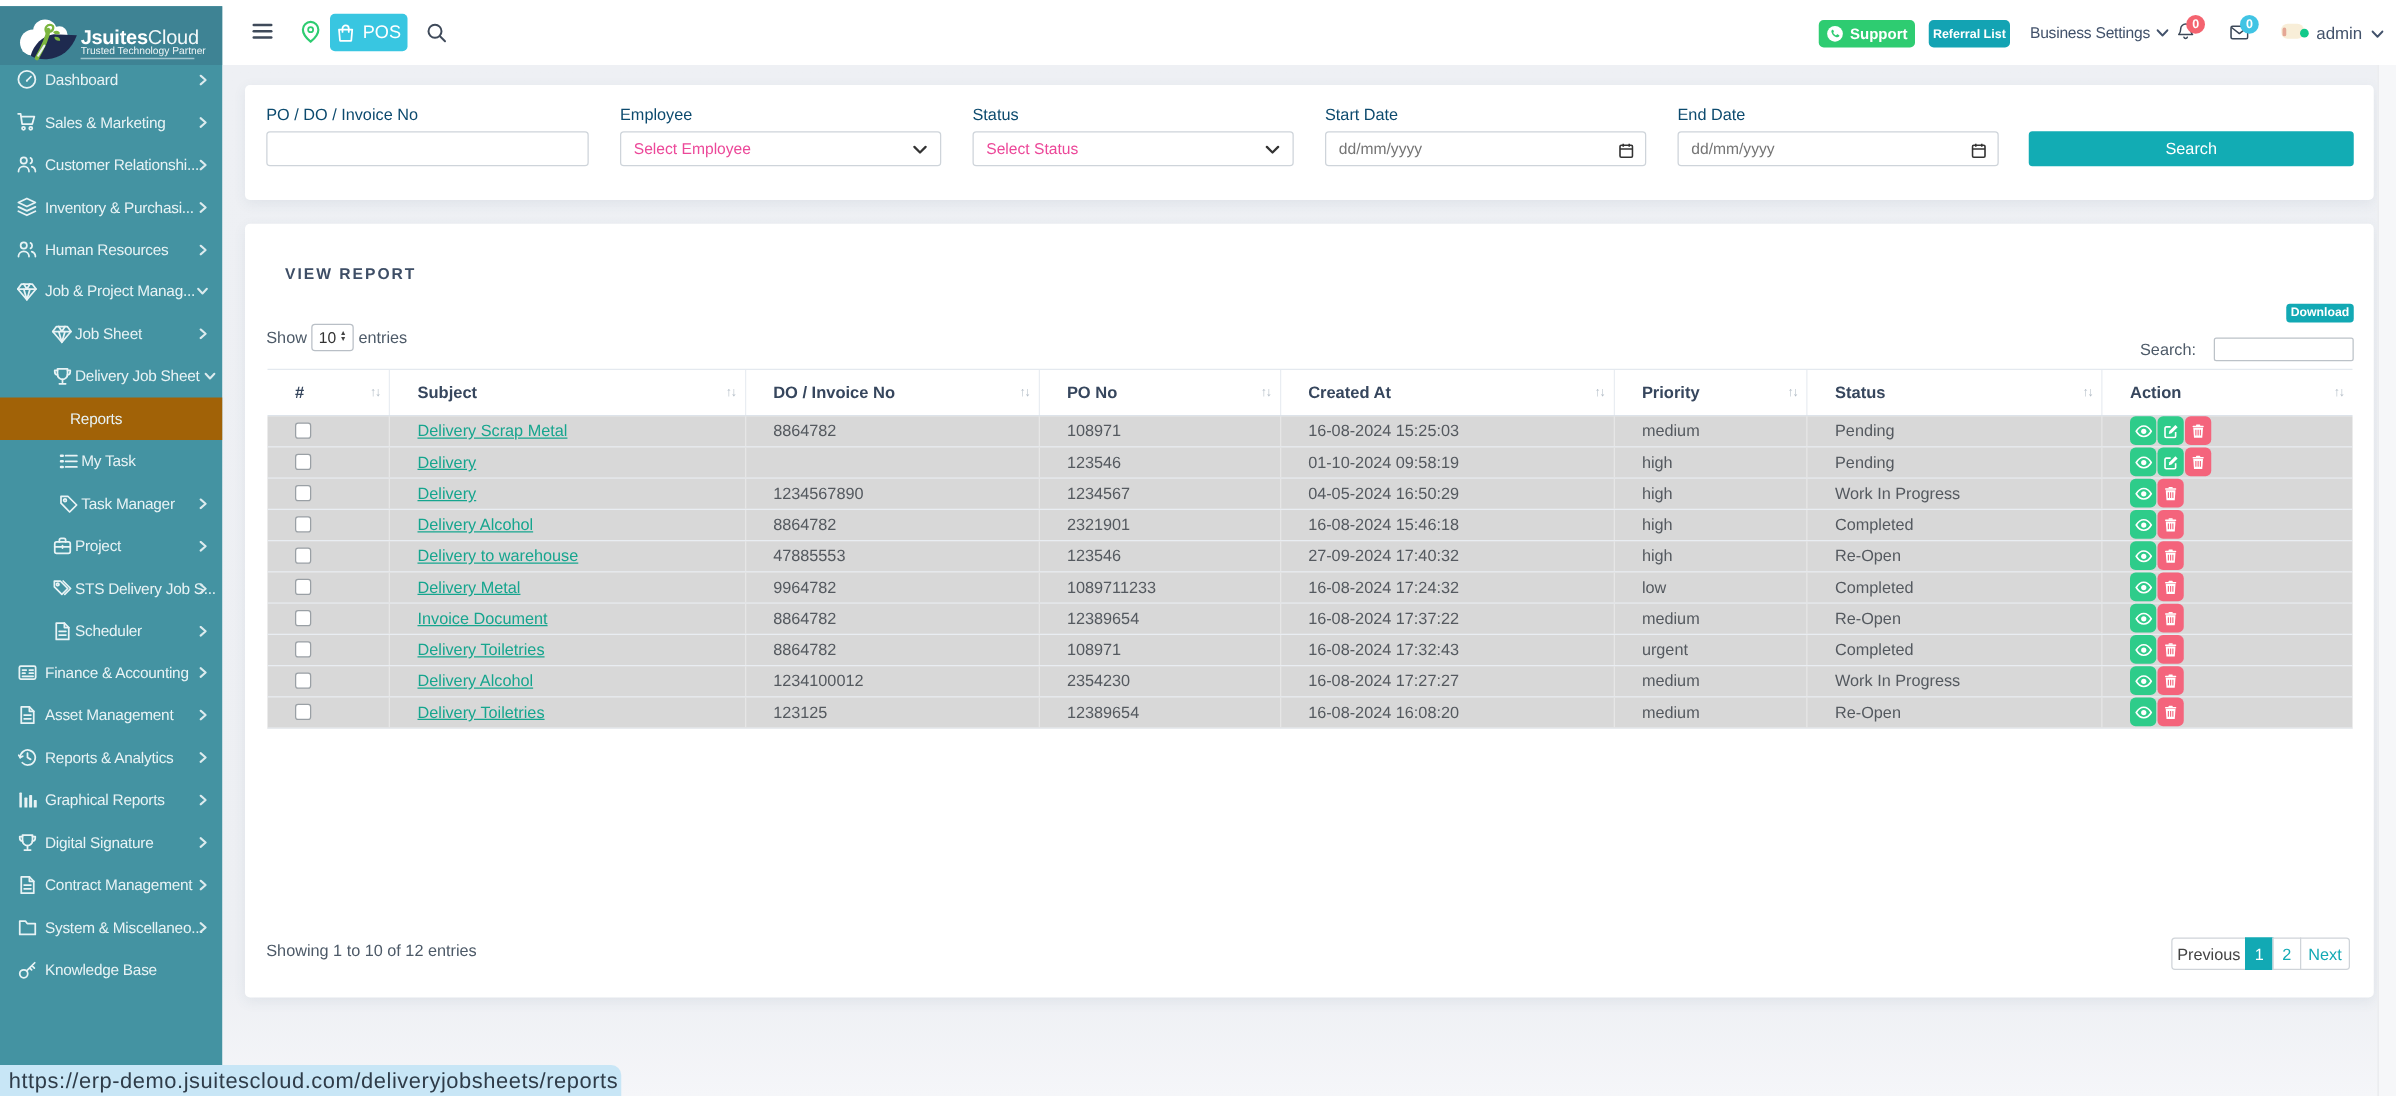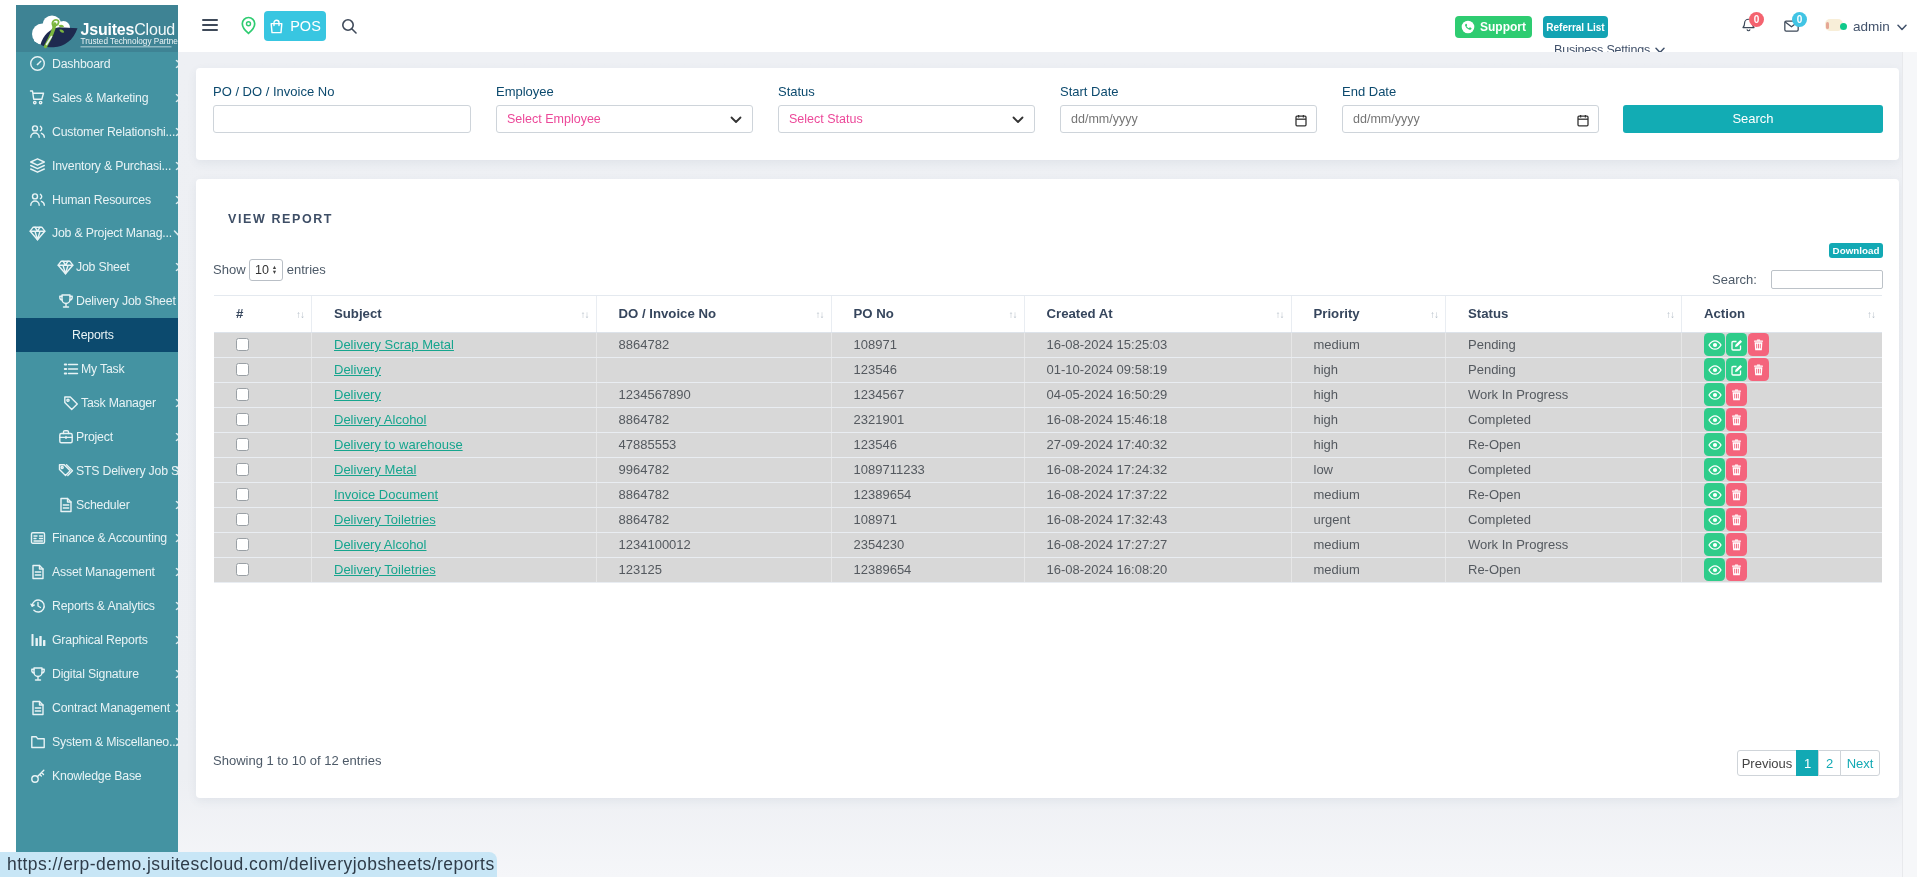--- a/index.html
+++ b/index.html
@@ -1,48 +1,48 @@
 <!DOCTYPE html>
 <html><head>
 <meta charset="utf-8">
 <style>
 * { margin:0; padding:0; box-sizing:border-box; }
 html,body { width:1917px; height:877px; overflow:hidden; background:#fff;
   font-family:"Liberation Sans", sans-serif; }
 a { text-decoration:underline; }
 
-#sidebar { position:absolute; left:16px; top:5px; width:178px; height:872px; background:#4493a2; }
+#sidebar { position:absolute; left:0; top:5px; width:178px; height:872px; background:#4493a2; }
 #logo { position:absolute; left:0; top:0; width:178px; height:47px; background:#3e8394; }
 #menu { position:absolute; left:0; top:42px; width:178px; }
 .mi { position:relative; height:33.9px; display:flex; align-items:center; color:#e8f3f5; font-size:12.3px; letter-spacing:-0.2px; }
 .mi .ic { position:absolute; left:13px; width:17px; height:17px; display:flex; align-items:center; justify-content:center; }
 .mi .tx { position:absolute; left:36px; white-space:nowrap; display:flex; align-items:center; }
 .mi .ar { position:absolute; right:11px; top:50%; transform:translateY(-50%); }
 .mi .arn { display:inline-block; margin-left:3px; }
 .mi.sub1 .ic { left:41px; }
 .mi.sub1 .tx { left:60px; }
 .mi.sub1b .ic { left:46px; }
 .mi.sub1b .tx { left:65px; }
 .mi.sub2 .tx { left:56px; }
-.mi.active { background:#0c4a6e; }
+.mi.active { background:#a16207; }
 svg.wic { stroke:#e8f3f5; fill:none; stroke-width:1.4; stroke-linecap:round; stroke-linejoin:round; }
 
 #header { position:absolute; left:178px; top:0; width:1739px; height:52px; background:#fff; }
 #main { position:absolute; left:178px; top:52px; width:1739px; height:825px;
   background:linear-gradient(180deg,#eef0f4 0%,#edeff3 88%,#f5f6f9 100%); }
 .card { position:absolute; background:#fff; border-radius:4px; box-shadow:0 3px 10px rgba(62,85,120,.08); }
 #burger { position:absolute; left:24px; top:19px; width:16px; height:13px; }
 #burger div { height:1.8px; background:#3f4a5a; border-radius:1px; margin-bottom:3.2px; }
 #posbtn { position:absolute; left:86px; top:11px; width:62px; height:30px; background:#38c6e1; border-radius:4px;
   color:#fff; display:flex; align-items:center; justify-content:center; gap:6px; font-size:14.5px; }
 .hbtn { position:absolute; top:16px; height:22px; border-radius:4px; color:#fff; font-weight:bold;
   display:flex; align-items:center; justify-content:center; }
 #support { left:1277px; width:77px; background:#2ecc71; font-size:12px; gap:5px; }
 #referral { left:1365px; width:65px; background:#13a3b3; font-size:10px; }
-#bizset { position:absolute; left:1376px; top:19px; font-size:12.5px; letter-spacing:-0.2px; color:#42526b;margin-top:24px; }
+#bizset { position:absolute; left:1446px; top:19px; font-size:12.5px; letter-spacing:-0.2px; color:#42526b; }
 #admin { position:absolute; left:1675px; top:18.5px; font-size:13.5px; color:#42526b; }
 .badge { position:absolute; width:15px; height:15px; border-radius:50%; color:#fff; font-size:10px;
   font-weight:bold; text-align:center; line-height:15px; }
 
 #fcard { left:18px; top:15.5px; width:1703px; height:92.5px; }
 .flabel { position:absolute; font-size:13px; color:#0c4a6e; top:16px; }
 .finput { position:absolute; top:37px; height:28px; border:1px solid #ced4da; border-radius:3px; background:#fff;
   font-size:12.5px; color:#ec4899; display:flex; align-items:center; padding:0 10px; }
 #searchbtn { position:absolute; left:1427px; top:37px; width:260px; height:28.5px; background:#12acb4;
   border-radius:3px; color:#fff; font-size:13px; display:flex; align-items:center; justify-content:center; }

